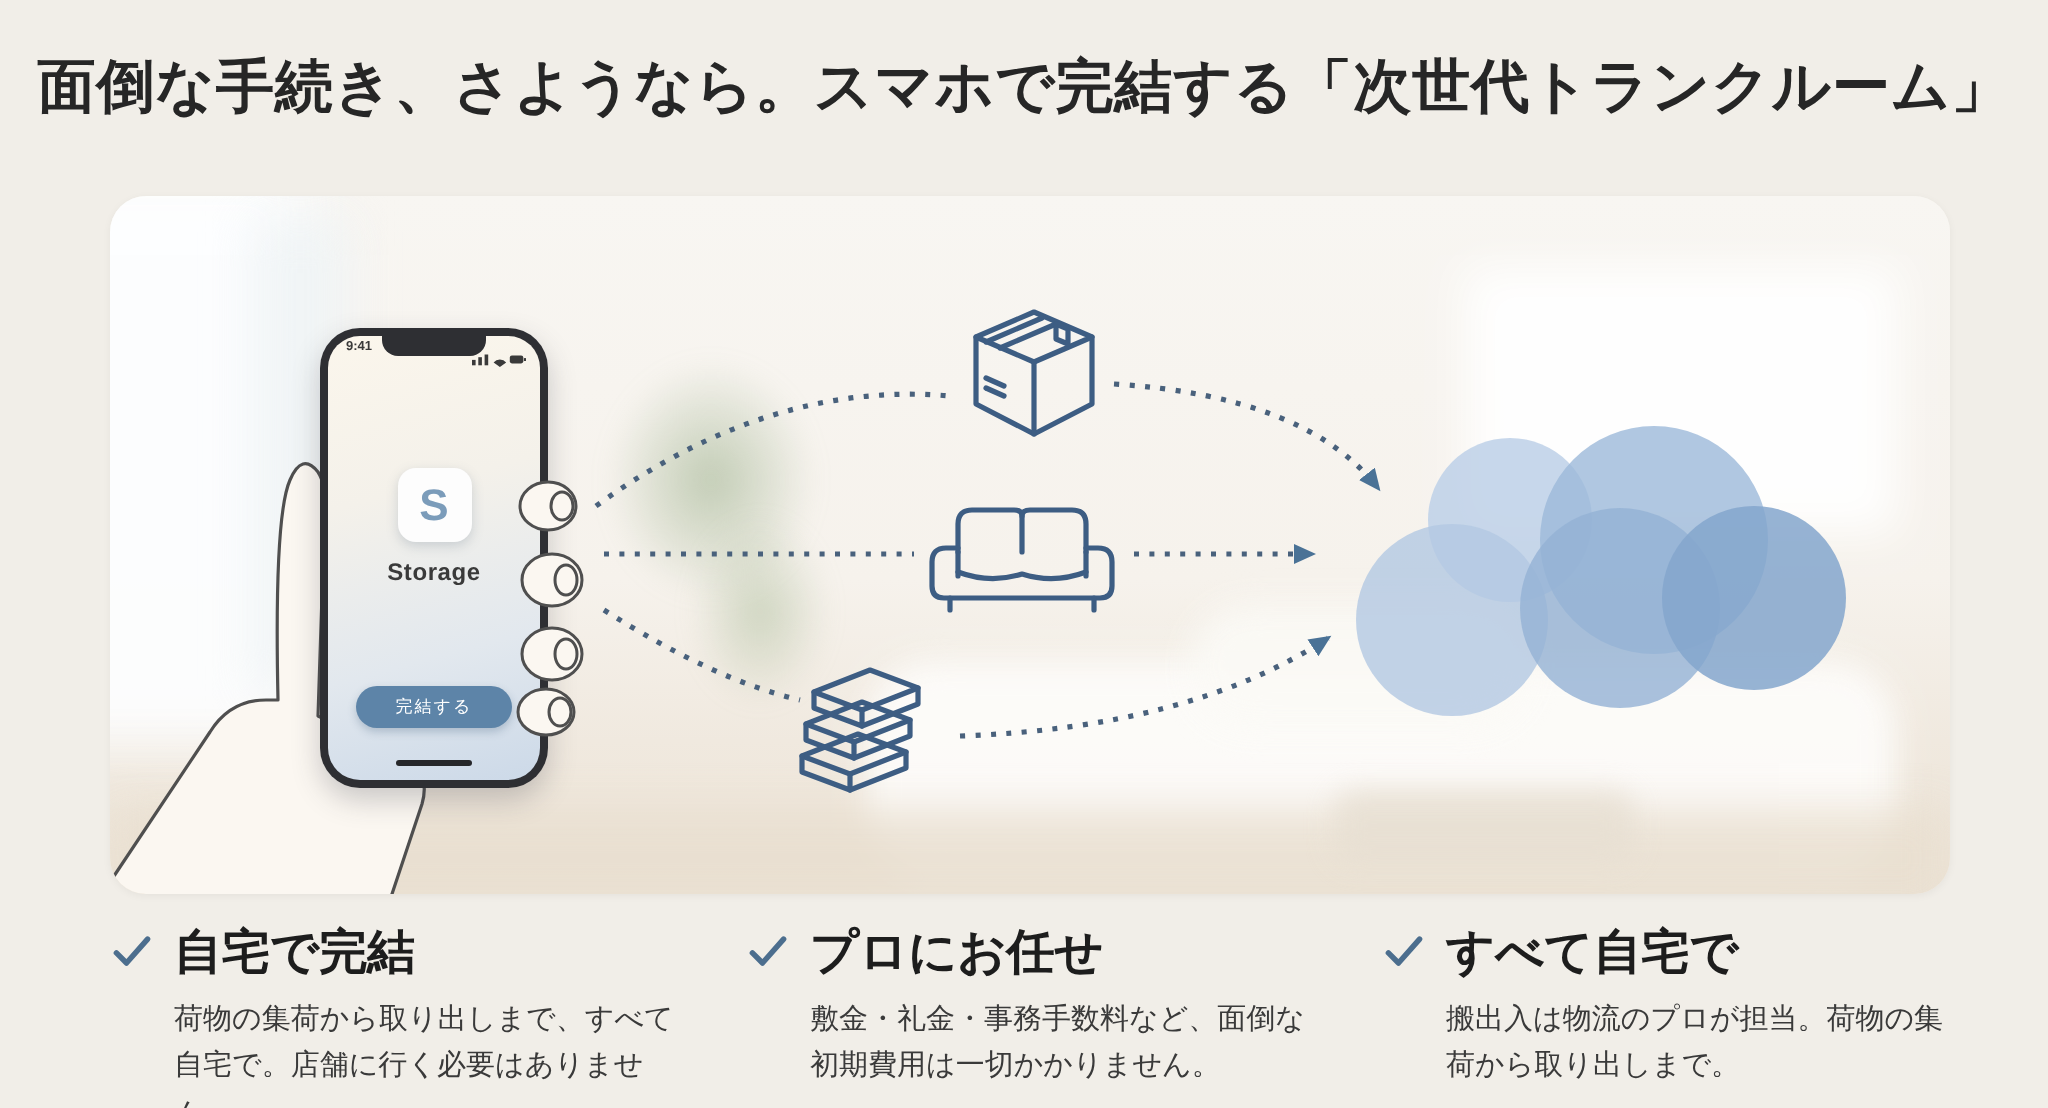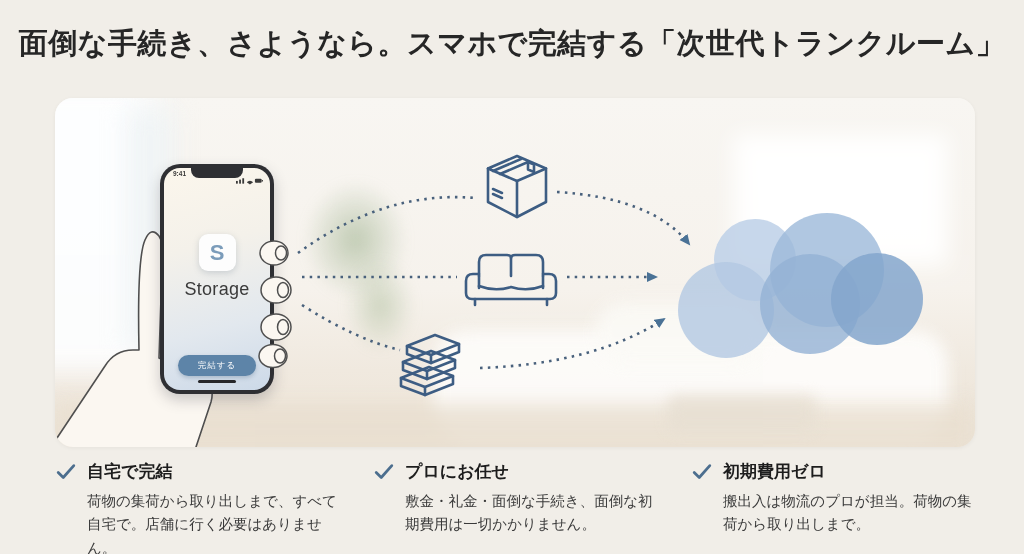--- a/index.html
+++ b/index.html
@@ -61,40 +61,40 @@
   .notch { position:absolute; top:0; left:50%; transform:translateX(-50%);
     width:52px; height:10px; background:#2e2f33; border-radius:0 0 8px 8px; }
   .status-time { position:absolute; top:2px; left:9px; font-size:6.5px;
     font-weight:700; color:#3a3a3a; }
   .status-icons { position:absolute; top:3px; right:7px; }
   .app-block { position:absolute; top:66px; left:0; right:0; text-align:center; }
   .app-icon { display:inline-flex; align-items:center; justify-content:center;
     width:37px; height:37px; border-radius:9px; background:#fdfdfd;
     box-shadow:0 2px 6px rgba(90,110,130,.25); }
   .app-icon span { font-size:22px; font-weight:800; color:#7b9cba; }
-  .app-name { margin-top:8px; font-size:18px; font-weight:400; color:#3a3a3a;
+  .app-name { margin-top:8px; font-size:12px; font-weight:700; color:#3a3a3a;
     letter-spacing:.3px; }
-  .cta-btn { position:absolute; bottom:14px; left:50%; transform:translateX(-50%);
+  .cta-btn { position:absolute; bottom:26px; left:50%; transform:translateX(-50%);
     width:78px; height:21px; border:none; border-radius:11px; background:#5d84a8;
     color:#ffffff; font-size:8.5px; letter-spacing:1px; cursor:pointer;
     box-shadow:0 2px 4px rgba(70,100,130,.3); }
   .home-bar { position:absolute; bottom:7px; left:50%; transform:translateX(-50%);
     width:38px; height:3px; border-radius:2px; background:#26272a; }
 
   
   .flow-icon { position:absolute; }
   .flow-box   { left:426px; top:55px;  width:72px; height:68px; }
   .flow-sofa  { left:408px; top:152px; width:96px; height:58px; }
   .flow-books { left:338px; top:235px; width:76px; height:68px; }
 
   
   .features { position:absolute; left:55px; top:460px; width:930px; display:flex; }
   .feature { width:318px; flex:none; }
   .feature-head { display:flex; align-items:center; gap:10px; }
-  .feature-title { font-size:17px; font-weight:800; color:#1d1d1d;text-align:right; }
+  .feature-title { font-size:24px; font-weight:800; color:#1d1d1d;text-align:right; }
   .feature-desc { margin:7px 0 0 32px; font-size:14.5px; line-height:1.62;
     color:#3a3a3a; max-width:260px; }
 </style>
 </head>
 <body>
 
 <div class="page">
 
   <h1 class="headline">面倒な手続き、さようなら。スマホで完結する「次世代トランクルーム」</h1>
 
@@ -233,27 +233,27 @@
       <p class="feature-desc">荷物の集荷から取り出しまで、すべて自宅で。店舗に行く必要はありません。</p>
     </div>
 
     <div class="feature">
       <div class="feature-head">
         <svg class="check" width="22" height="22" viewBox="0 0 24 24" fill="none" stroke="#4c6e8e" stroke-width="3" stroke-linecap="round" stroke-linejoin="round">
           <path d="M3.5,12.5 L9,18 L20.5,5"></path>
         </svg>
         <span class="feature-title">プロにお任せ</span>
       </div>
-      <p class="feature-desc">敷金・礼金・面倒な手続き、面倒な初期費用は一切かかりません。</p>
+      <p class="feature-desc">敷金・礼金・事務手数料など、面倒な初期費用は一切かかりません。</p>
     </div>
 
     <div class="feature">
       <div class="feature-head">
         <svg class="check" width="22" height="22" viewBox="0 0 24 24" fill="none" stroke="#4c6e8e" stroke-width="3" stroke-linecap="round" stroke-linejoin="round">
           <path d="M3.5,12.5 L9,18 L20.5,5"></path>
         </svg>
-        <span class="feature-title">初期費用ゼロ</span>
+        <span class="feature-title">すべて自宅で</span>
       </div>
       <p class="feature-desc">搬出入は物流のプロが担当。荷物の集荷から取り出しまで。</p>
     </div>
 
   </div>
 </div>
 
 </body></html>

